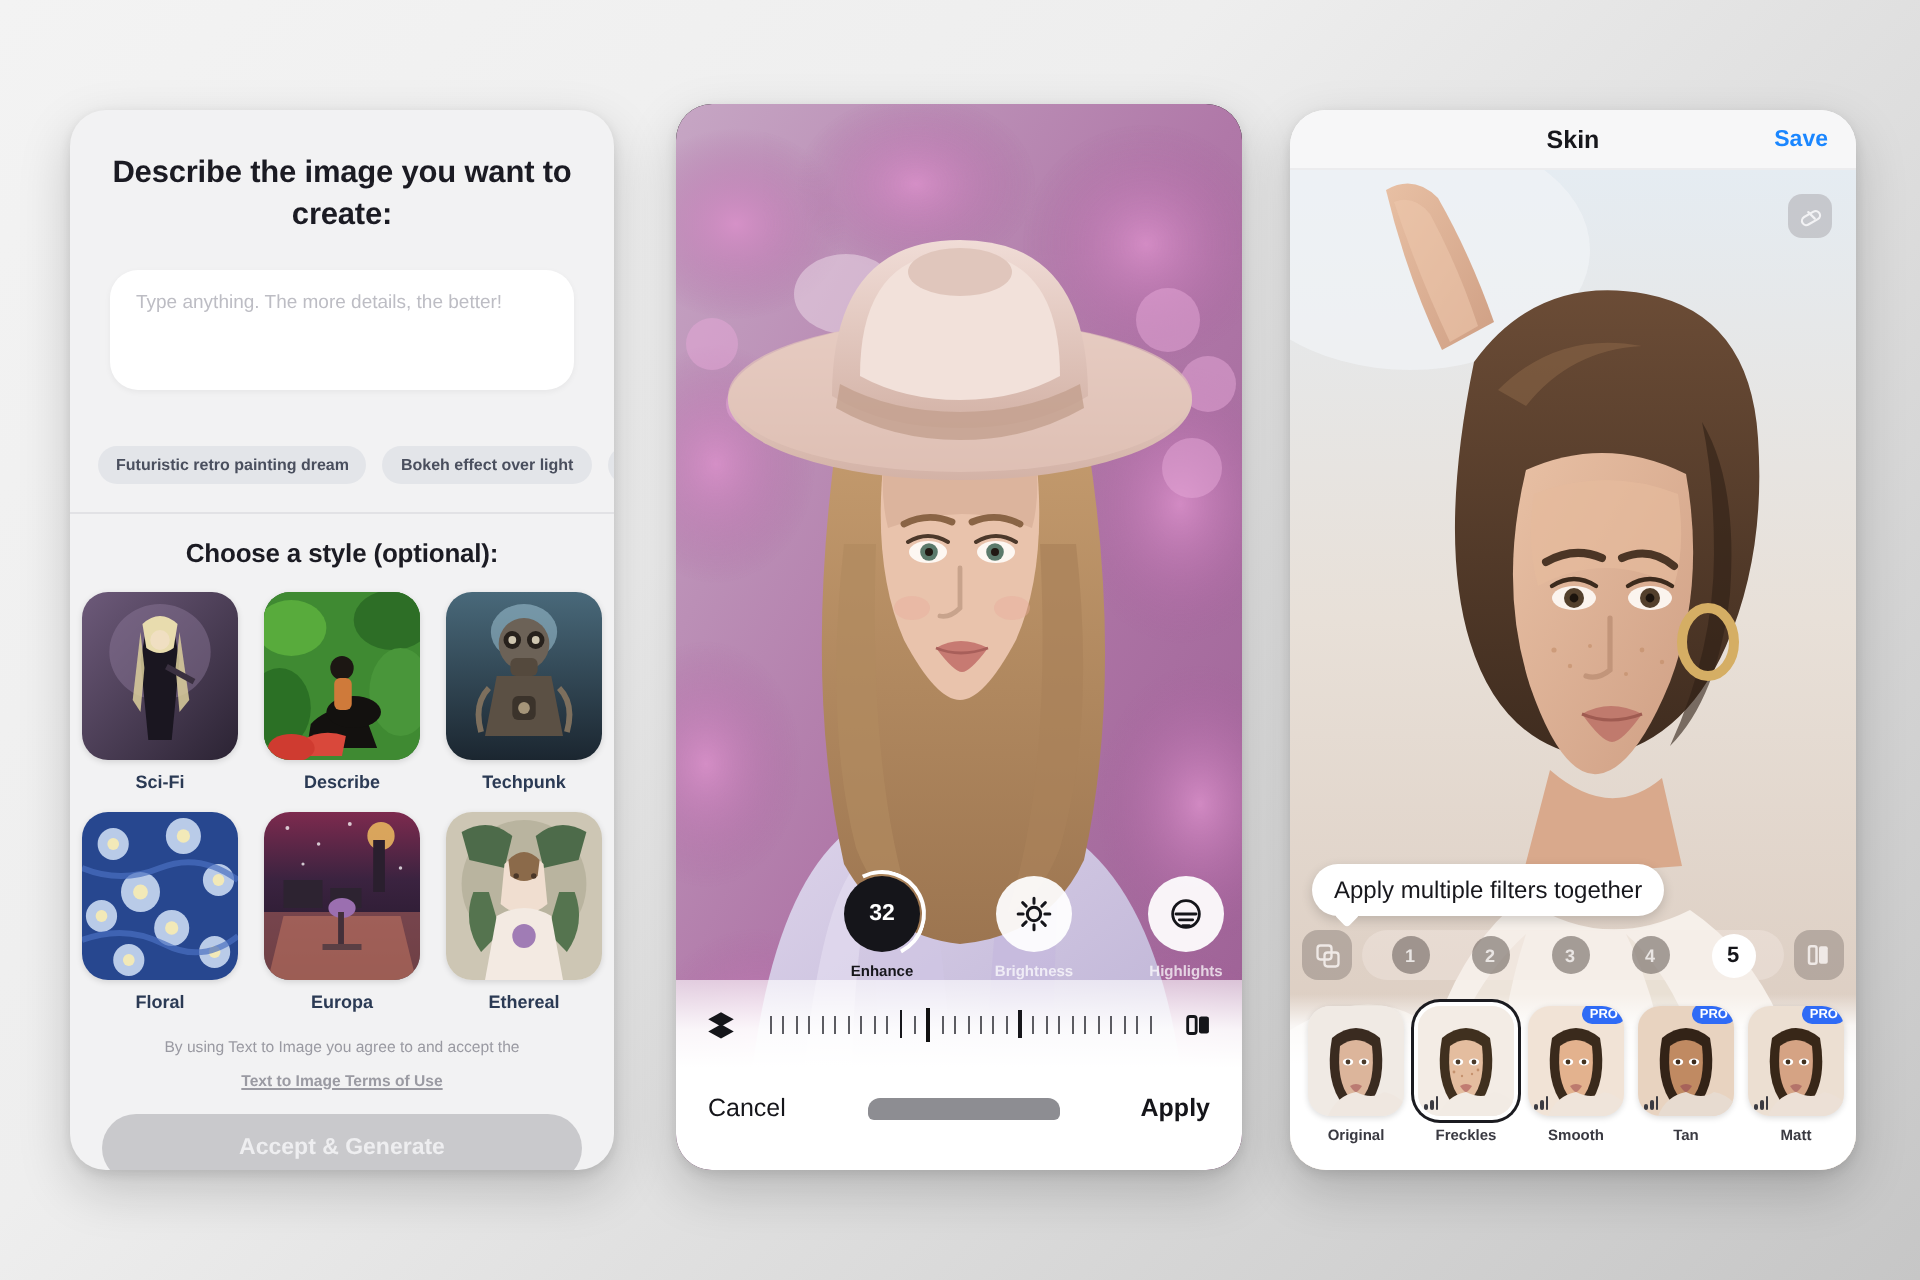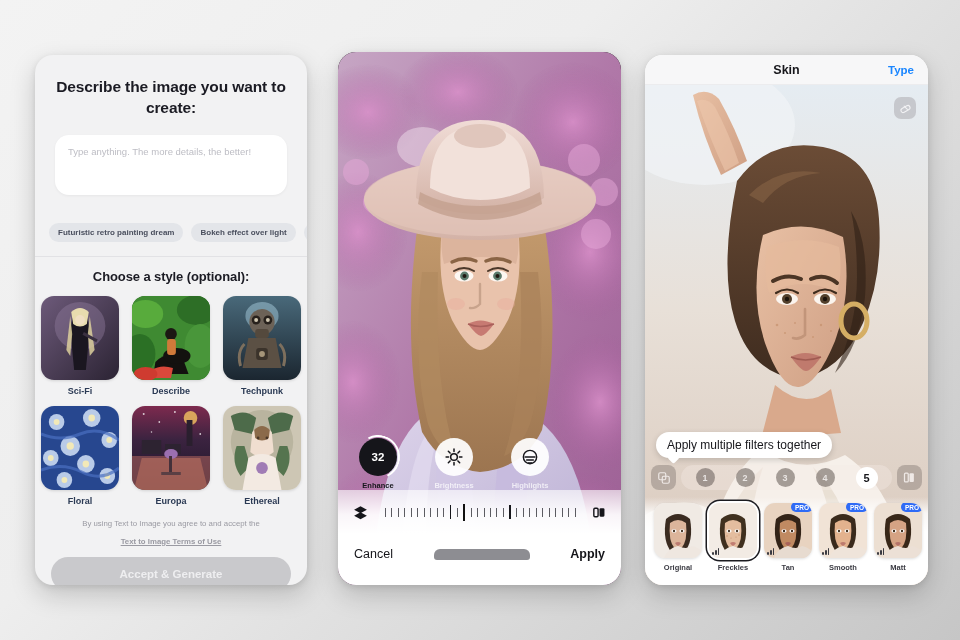--- a/index.html
+++ b/index.html
@@ -60,21 +60,21 @@
     margin: 9px 16px 0; height: 34px; border-radius: 17px; background: #c9c9cc;
     display: flex; align-items: center; justify-content: center;
     color: #eeeef0; font-size: 11.5px; font-weight: 700; text-align: right;
   }
 
   
   #panel-editor { left: 338px; top: 52px; width: 283px; height: 533px; background: #000; }
   .photo2 { position: absolute; inset: 0; }
   .photo2 svg { width: 100%; height: 100%; display: block; }
 
-  .p2-tools { position: absolute; left: 0; right: 0; bottom: 95px; display: flex; justify-content: flex-start; gap: 20px; padding-left: 12px; }
+  .p2-tools { position: absolute; left: 0; right: 0; bottom: 95px; display: flex; justify-content: flex-end; gap: 20px; }
   .tool { width: 56px; text-align: center; }
   .tool-circle {
     width: 38px; height: 38px; border-radius: 50%; margin: 0 auto;
     display: flex; align-items: center; justify-content: center; position: relative;
   }
   .tool-circle.dark { background: #15151a; }
   .tool-circle.light { background: rgba(255,255,255,.93); }
   .tool-val { font-size: 11.5px; font-weight: 600; color: #fff; }
   .dial-ring {
     position: absolute; inset: -3px; border-radius: 50%;
@@ -523,21 +523,21 @@
         <div class="home-indicator"></div>
         <div class="p2-btn strong">Apply</div>
       </div>
     </div>
   </div>
 
   <div class="phone" id="panel-skin">
 
     <div class="p3-head">
       <div class="p3-title">Skin</div>
-      <div class="p3-save">Type</div>
+      <div class="p3-save">Save</div>
     </div>
 
     <div class="photo3">
       <svg viewBox="0 0 283 500" preserveAspectRatio="none">
         <defs>
           <linearGradient id="skyG" x1="0" y1="0" x2="0" y2="1">
             <stop offset="0" stop-color="#e5ecf2"></stop>
               <stop offset=".45" stop-color="#e8e0d8"></stop>
             <stop offset="1" stop-color="#d9c8bb"></stop>
           </linearGradient>
@@ -675,61 +675,61 @@
               <i style="height:5px"></i>
               <i style="height:7px"></i>
           </span>
         </div>
         <div class="filter-label">Freckles</div>
       </div>
 
       <div class="filter">
         <div class="filter-img">
           <svg viewBox="0 0 48 55" preserveAspectRatio="none">
+            <rect width="48" height="55" fill="#f1e3d6"></rect>
+            <path d="M12 16q12-10 24 0 4 22-6 34H18q-10-12-6-34z" fill="#3a2a1c"></path>
+            <path d="M16 20q8-6 16 0 2 18-5 26h-6q-7-8-5-26z" fill="#e3b28e"></path>
+            <ellipse cx="20" cy="28" rx="2.6" ry="1.7" fill="#fff"></ellipse>
+            <ellipse cx="28" cy="28" rx="2.6" ry="1.7" fill="#fff"></ellipse>
+            <circle cx="20" cy="28" r="1.2" fill="#43321f"></circle>
+              <circle cx="28" cy="28" r="1.2" fill="#43321f"></circle>
+            <path d="M21 40q3-2 6 0-2 3-3 3t-3-3z" fill="#bd7a6e"></path>
+            <path d="M10 55q4-10 14-12 8 4 14 0 10 2 14 12z" fill="#efe4da"></path>
+          </svg>
+          <span class="pro-badge">PRO</span>
+          <span class="bars-icon">
+            <i style="height:3px"></i>
+              <i style="height:5px"></i>
+              <i style="height:7px"></i>
+          </span>
+        </div>
+        <div class="filter-label">Smooth</div>
+      </div>
+
+      <div class="filter">
+        <div class="filter-img">
+          <svg viewBox="0 0 48 55" preserveAspectRatio="none">
             <rect width="48" height="55" fill="#e8d3c0"></rect>
             <path d="M12 16q12-10 24 0 4 22-6 34H18q-10-12-6-34z" fill="#332317"></path>
             <path d="M16 20q8-6 16 0 2 18-5 26h-6q-7-8-5-26z" fill="#c08a62"></path>
             <ellipse cx="20" cy="28" rx="2.6" ry="1.7" fill="#fff"></ellipse>
             <ellipse cx="28" cy="28" rx="2.6" ry="1.7" fill="#fff"></ellipse>
             <circle cx="20" cy="28" r="1.2" fill="#3b2a1c"></circle>
               <circle cx="28" cy="28" r="1.2" fill="#3b2a1c"></circle>
             <path d="M21 40q3-2 6 0-2 3-3 3t-3-3z" fill="#a7625a"></path>
             <path d="M10 55q4-10 14-12 8 4 14 0 10 2 14 12z" fill="#e7dbd0"></path>
           </svg>
           <span class="pro-badge">PRO</span>
           <span class="bars-icon">
             <i style="height:3px"></i>
               <i style="height:5px"></i>
               <i style="height:7px"></i>
           </span>
         </div>
         <div class="filter-label">Tan</div>
-      </div>
-
-      <div class="filter">
-        <div class="filter-img">
-          <svg viewBox="0 0 48 55" preserveAspectRatio="none">
-            <rect width="48" height="55" fill="#f1e3d6"></rect>
-            <path d="M12 16q12-10 24 0 4 22-6 34H18q-10-12-6-34z" fill="#3a2a1c"></path>
-            <path d="M16 20q8-6 16 0 2 18-5 26h-6q-7-8-5-26z" fill="#e3b28e"></path>
-            <ellipse cx="20" cy="28" rx="2.6" ry="1.7" fill="#fff"></ellipse>
-            <ellipse cx="28" cy="28" rx="2.6" ry="1.7" fill="#fff"></ellipse>
-            <circle cx="20" cy="28" r="1.2" fill="#43321f"></circle>
-              <circle cx="28" cy="28" r="1.2" fill="#43321f"></circle>
-            <path d="M21 40q3-2 6 0-2 3-3 3t-3-3z" fill="#bd7a6e"></path>
-            <path d="M10 55q4-10 14-12 8 4 14 0 10 2 14 12z" fill="#efe4da"></path>
-          </svg>
-          <span class="pro-badge">PRO</span>
-          <span class="bars-icon">
-            <i style="height:3px"></i>
-              <i style="height:5px"></i>
-              <i style="height:7px"></i>
-          </span>
-        </div>
-        <div class="filter-label">Smooth</div>
       </div>
 
       <div class="filter">
         <div class="filter-img">
           <svg viewBox="0 0 48 55" preserveAspectRatio="none">
             <rect width="48" height="55" fill="#ecdfd2"></rect>
             <path d="M12 16q12-10 24 0 4 22-6 34H18q-10-12-6-34z" fill="#382718"></path>
             <path d="M16 20q8-6 16 0 2 18-5 26h-6q-7-8-5-26z" fill="#d5a384"></path>
             <ellipse cx="20" cy="28" rx="2.6" ry="1.7" fill="#fff"></ellipse>
             <ellipse cx="28" cy="28" rx="2.6" ry="1.7" fill="#fff"></ellipse>

